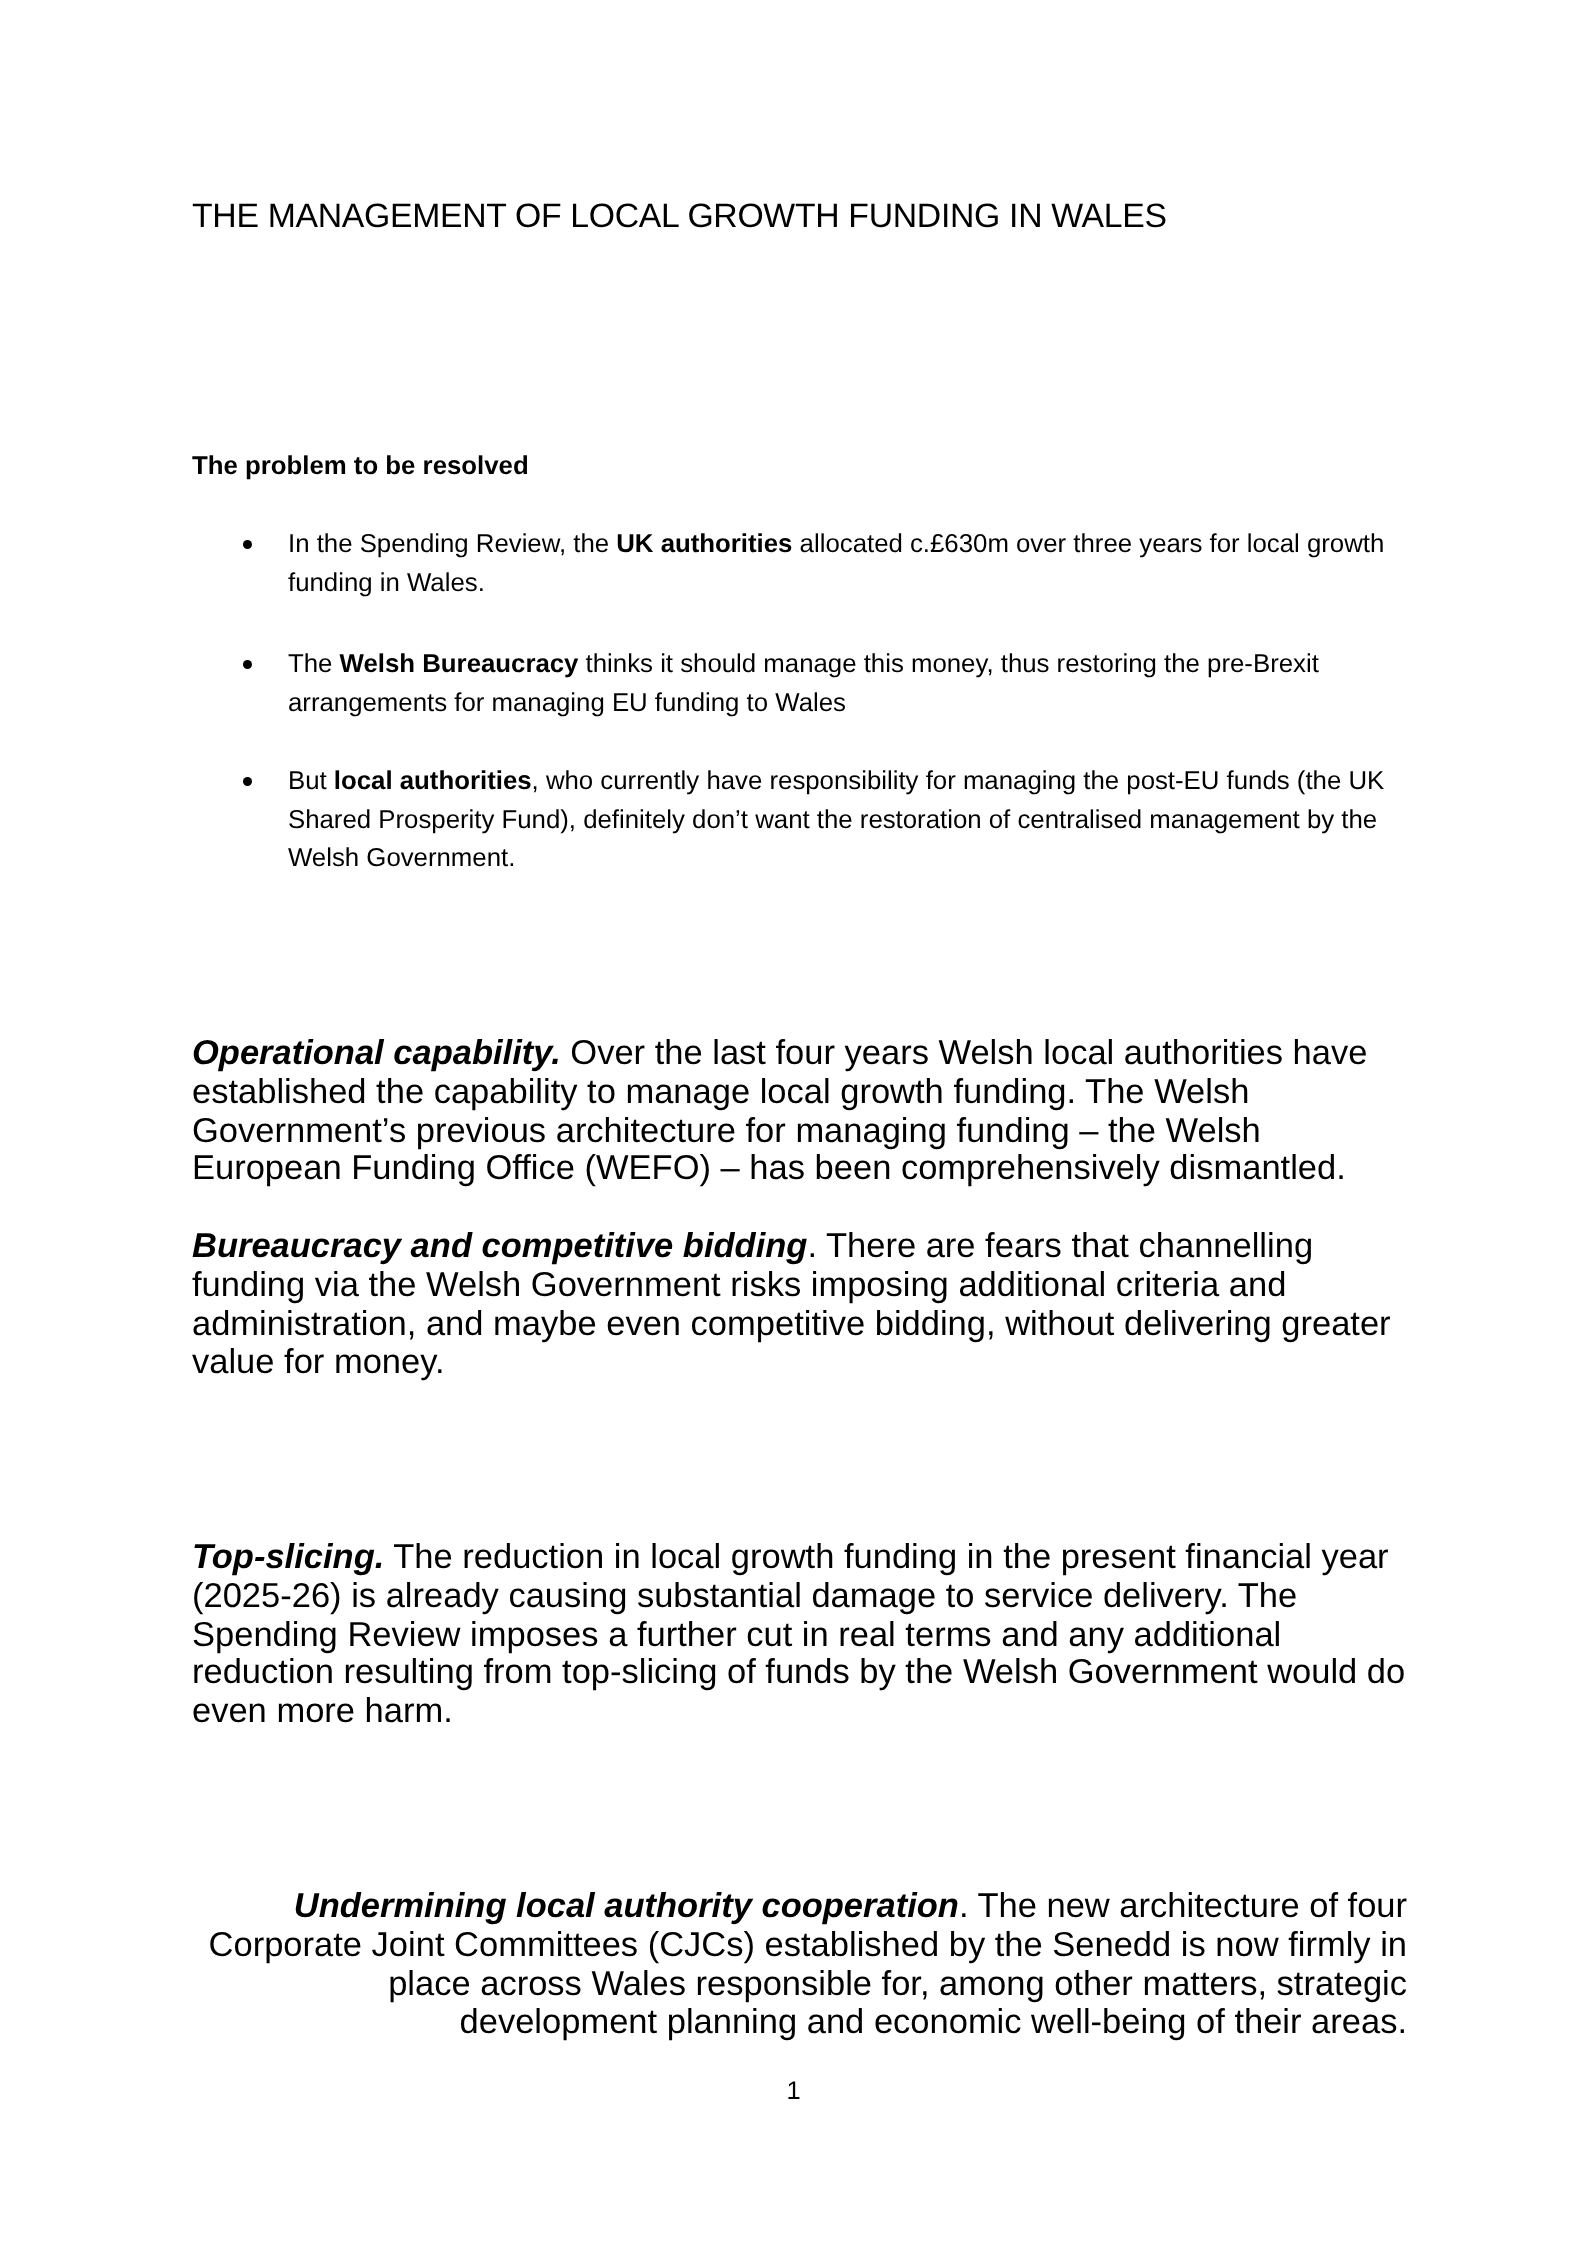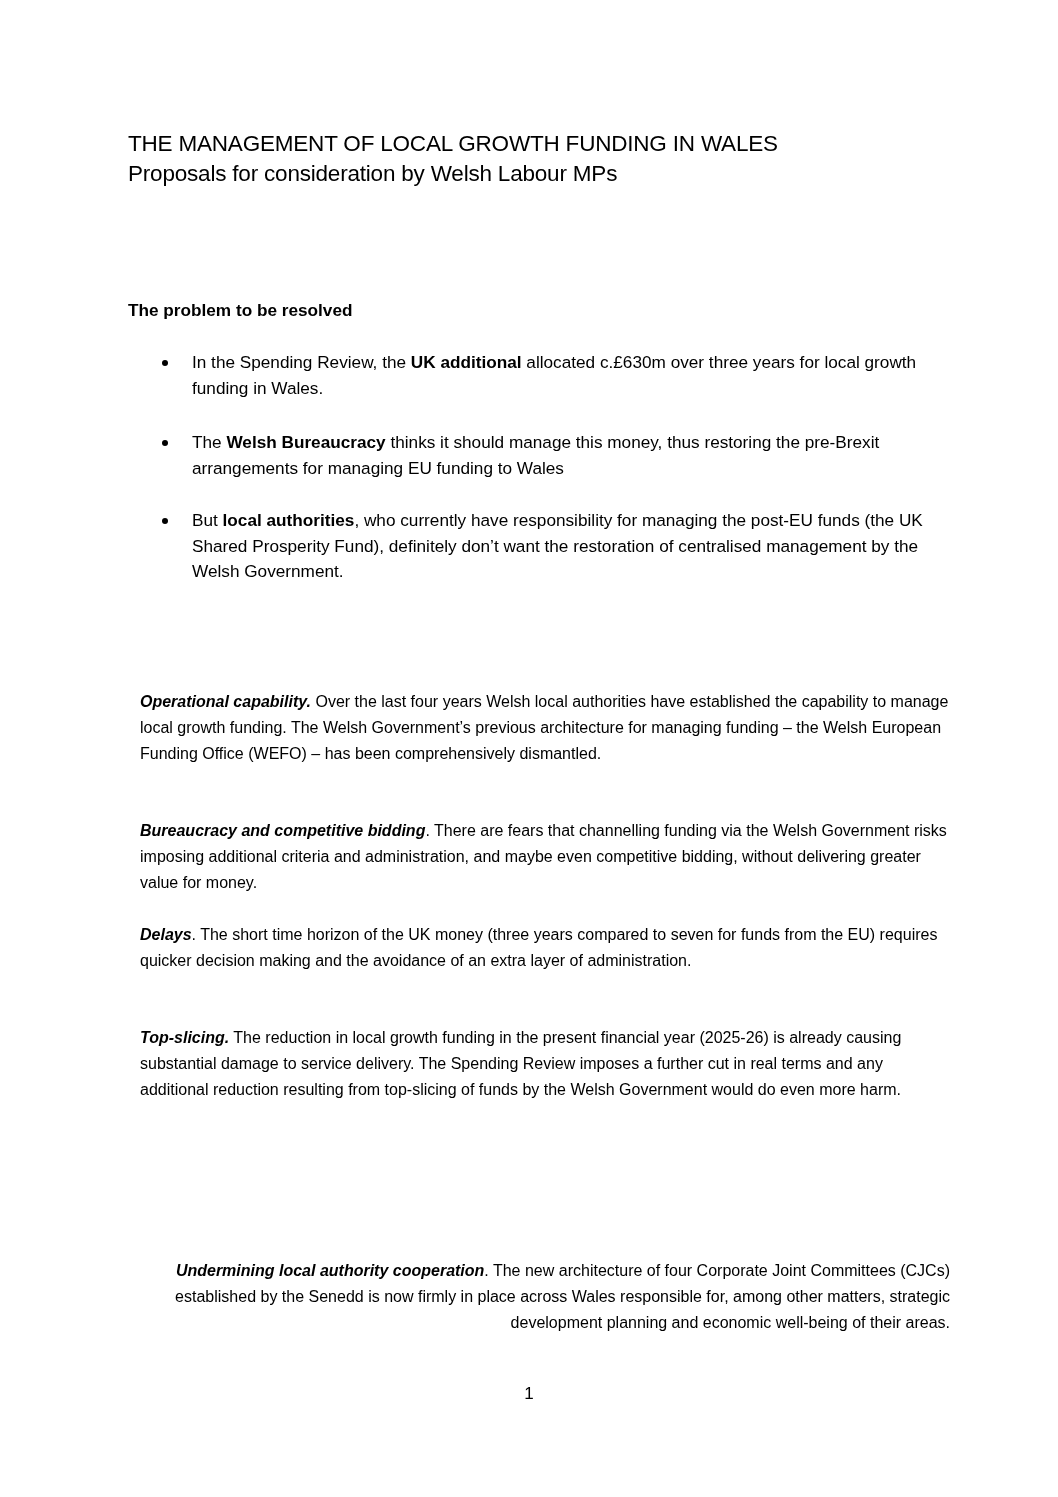--- a/index.html
+++ b/index.html
@@ -8,58 +8,56 @@
     font-family: "Liberation Sans", sans-serif; color: #000;
   }
   .page { position: absolute; left: 0; top: 0; width: 1058px; height: 1497px; }
   .title-block { position: absolute; left: 128px; top: 129px; }
   .title-line { font-size: 22.5px; line-height: 30px; letter-spacing: -0.2px; white-space: nowrap; }
   .heading { position: absolute; left: 128px; font-weight: bold; font-size: 17.2px; line-height: 26px; white-space: nowrap; }
   .bullets { position: absolute; left: 0; width: 1058px; }
   .bullet { position: absolute; left: 0; width: 1058px; }
   .bullet-dot { position: absolute; left: 162px; top: 10px; width: 6px; height: 6px; border-radius: 50%; background: #000; }
   .bullet-text { position: absolute; left: 192px; width: 745px; font-size: 17.2px; line-height: 25.6px; }
-  .para { position: absolute; left: 140px; width: 810px; font-size: 16px; line-height: 25.8px; }
+  .para { position: absolute; left: 128px; width: 810px; font-size: 23px; line-height: 25.8px; }
   .lead { font-weight: bold; font-style: italic; }
   .page-number { position: absolute; left: 0; width: 1058px; top: 1384px; text-align: center; font-size: 17px; }
   .b { font-weight: bold; }
 </style>
 </head>
 <body>
 
 <div class="page">
 
   <div class="title-block">
     <div class="title-line">THE MANAGEMENT OF LOCAL GROWTH FUNDING IN WALES</div>
-    <div class="title-line">Proposals for consideration by Welsh Labour MPs</div>
   </div>
 
   <div class="heading" style="top:297px;">The problem to be resolved</div>
 
   <div class="bullets">
     <div class="bullet" style="top:350px;">
       <span class="bullet-dot"></span>
-      <div class="bullet-text"><span>In the Spending Review, the </span><span class="b">UK additional</span><span> allocated c.£630m over three years for local growth funding in Wales.</span></div>
+      <div class="bullet-text"><span>In the Spending Review, the </span><span class="b">UK authorities</span><span> allocated c.£630m over three years for local growth funding in Wales.</span></div>
     </div>
     <div class="bullet" style="top:430px;">
       <span class="bullet-dot"></span>
       <div class="bullet-text"><span>The </span><span class="b">Welsh Bureaucracy</span><span> thinks it should manage this money, thus restoring the pre-Brexit arrangements for managing EU funding to Wales</span></div>
     </div>
     <div class="bullet" style="top:508px;">
       <span class="bullet-dot"></span>
       <div class="bullet-text"><span>But </span><span class="b">local authorities</span><span>, who currently have responsibility for managing the post-EU funds (the UK Shared Prosperity Fund), definitely don’t want the restoration of centralised management by the Welsh Government.</span></div>
     </div>
   </div>
 
 
   <div class="para" style="top:689px;"><span class="lead">Operational capability.</span><span>  Over the last four years Welsh local authorities have established the capability to manage local growth funding.  The Welsh Government’s previous architecture for managing funding – the Welsh European Funding Office (WEFO) – has been comprehensively dismantled.</span></div>
 
   <div class="para" style="top:818px;"><span class="lead">Bureaucracy and competitive bidding</span><span>.  There are fears that channelling funding via the Welsh Government risks imposing additional criteria and administration, and maybe even competitive bidding, without delivering greater value for money.</span></div>
 
-  <div class="para" style="top:922px;"><span class="lead">Delays</span><span>.  The short time horizon of the UK money (three years compared to seven for funds from the EU) requires quicker decision making and the avoidance of an extra layer of administration.</span></div>
 
   <div class="para" style="top:1025px;"><span class="lead">Top-slicing.</span><span>  The reduction in local growth funding in the present financial year (2025-26) is already causing substantial damage to service delivery.  The Spending Review imposes a further cut in real terms and any additional reduction resulting from top-slicing of funds by the Welsh Government would do even more harm.</span></div>
 
 
   <div class="para" style="top:1258px;text-align:right;"><span class="lead">Undermining local authority cooperation</span><span>.  The new architecture of four Corporate Joint Committees (CJCs) established by the Senedd is now firmly in place across Wales responsible for, among other matters, strategic development planning and economic well-being of their areas.</span></div>
 
   <div class="page-number">1</div>
 </div>
 
 </body></html>

